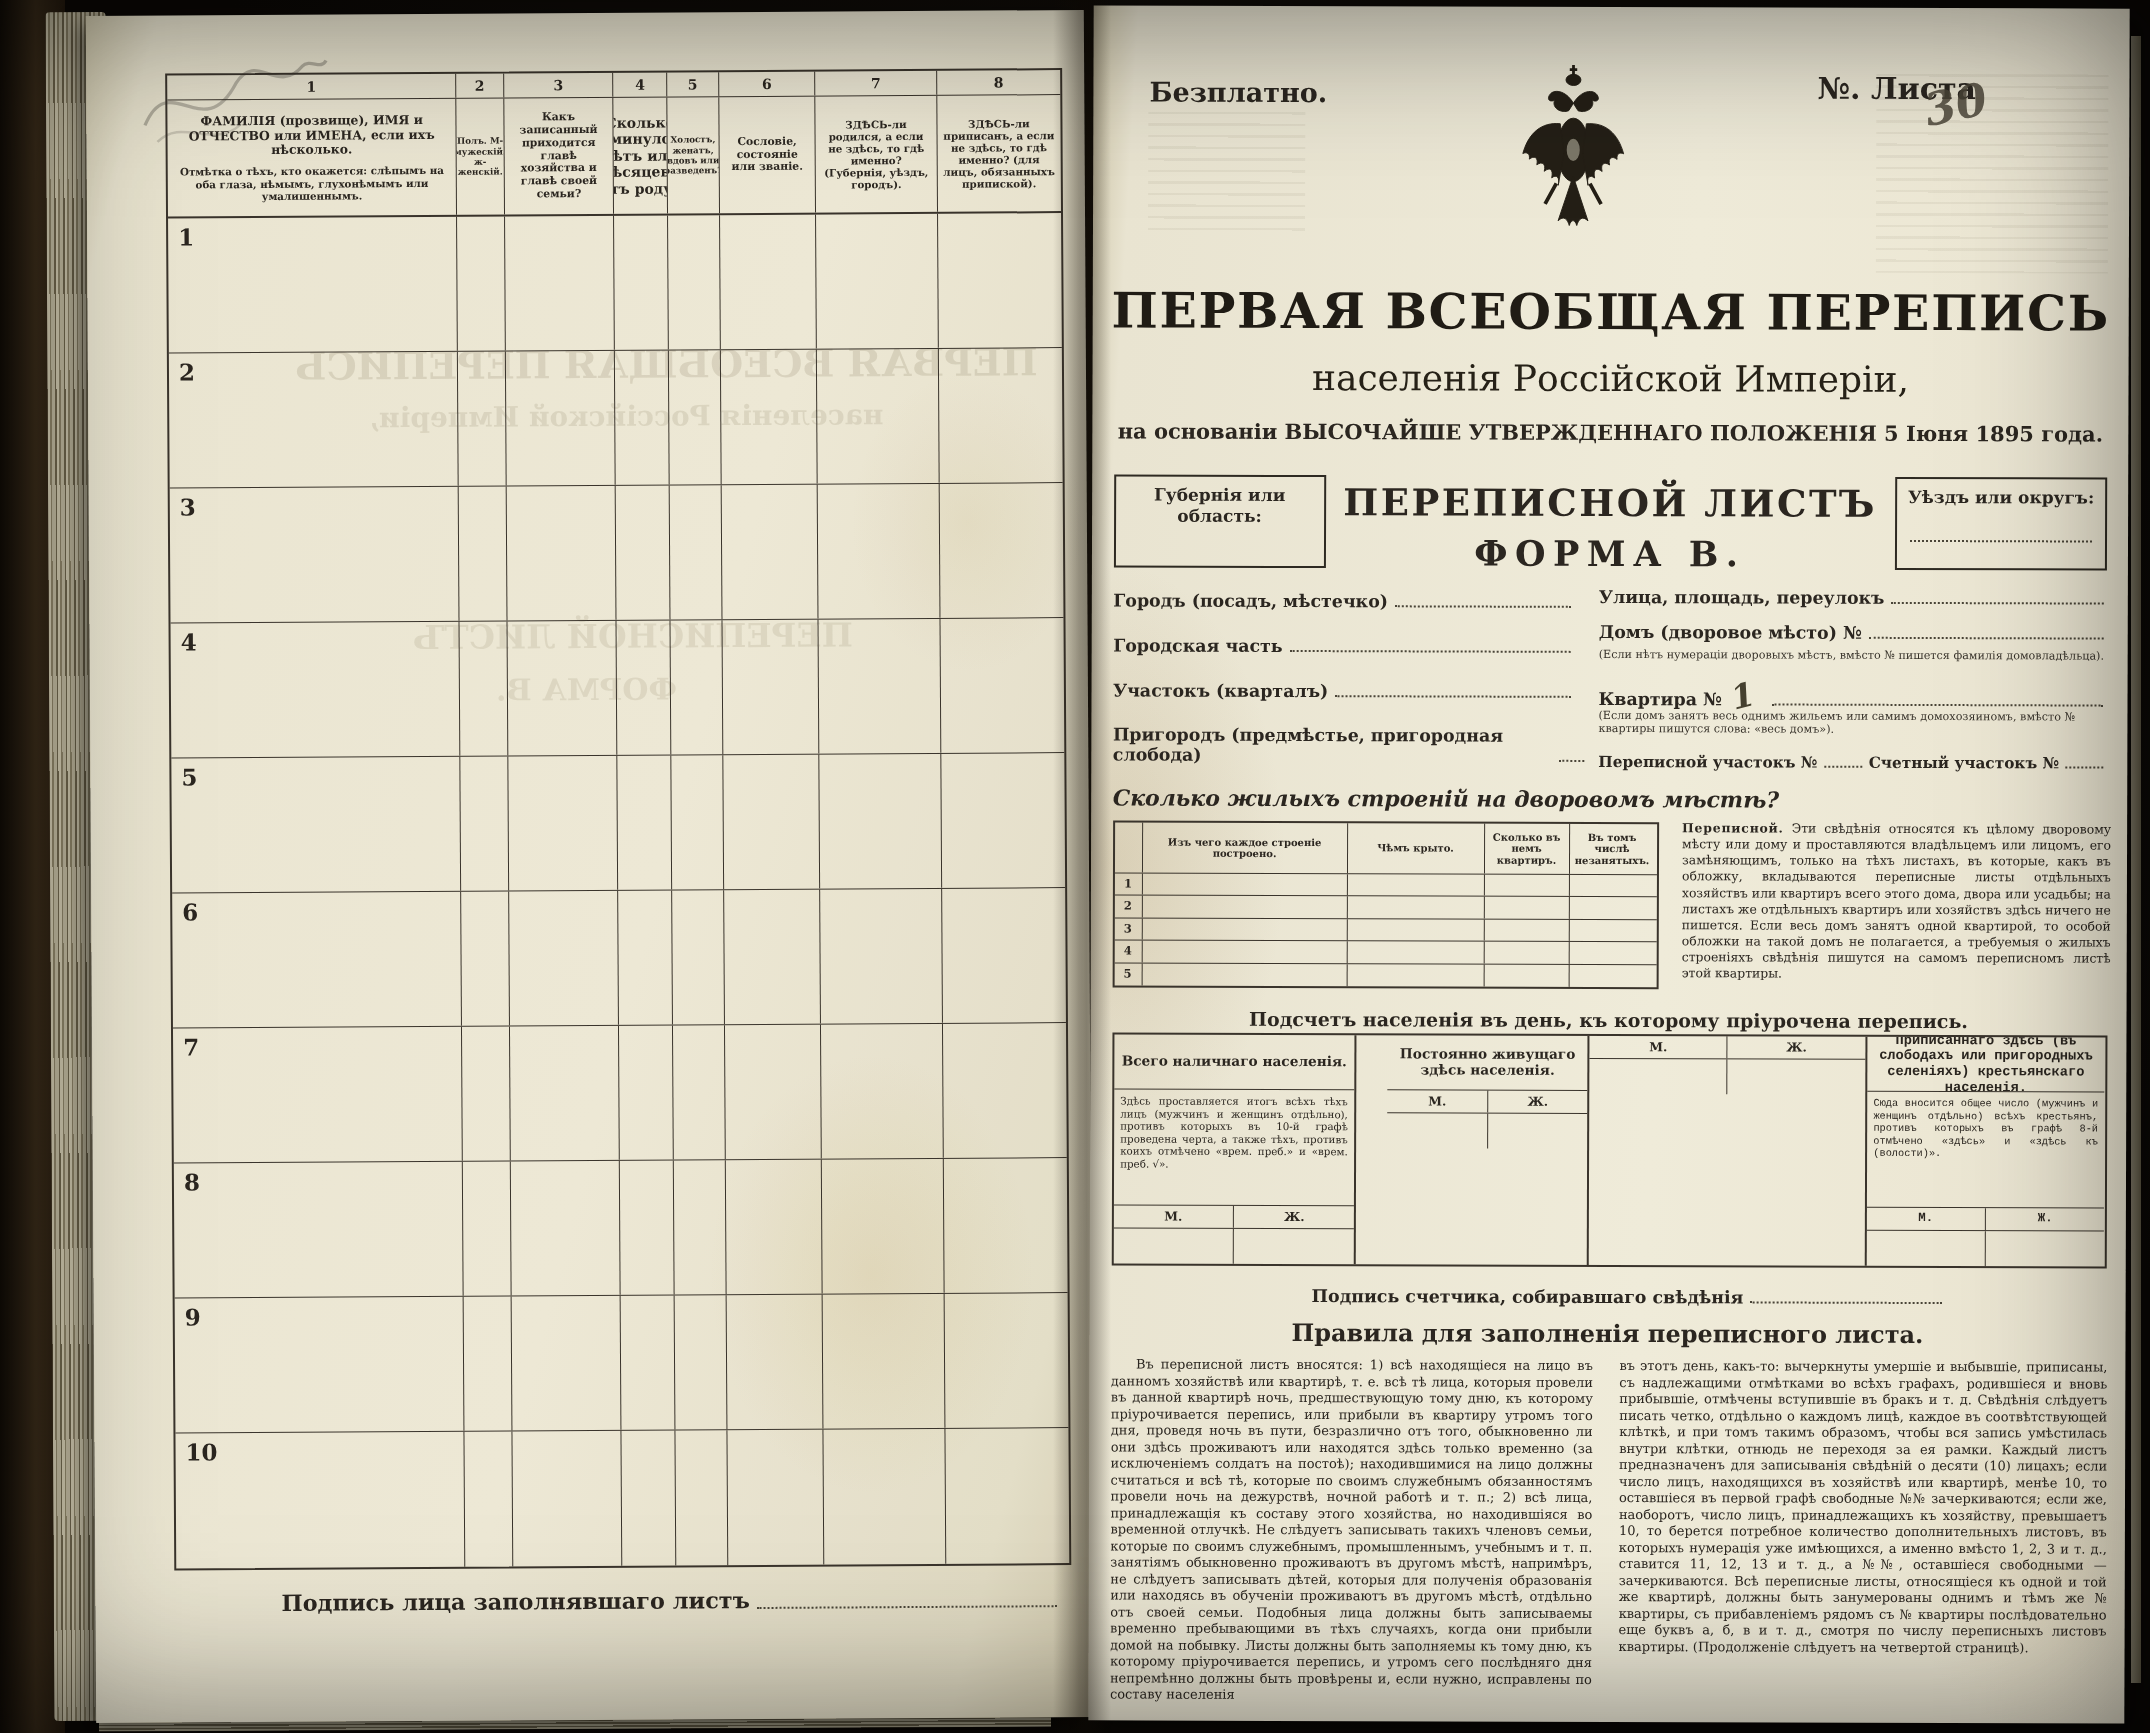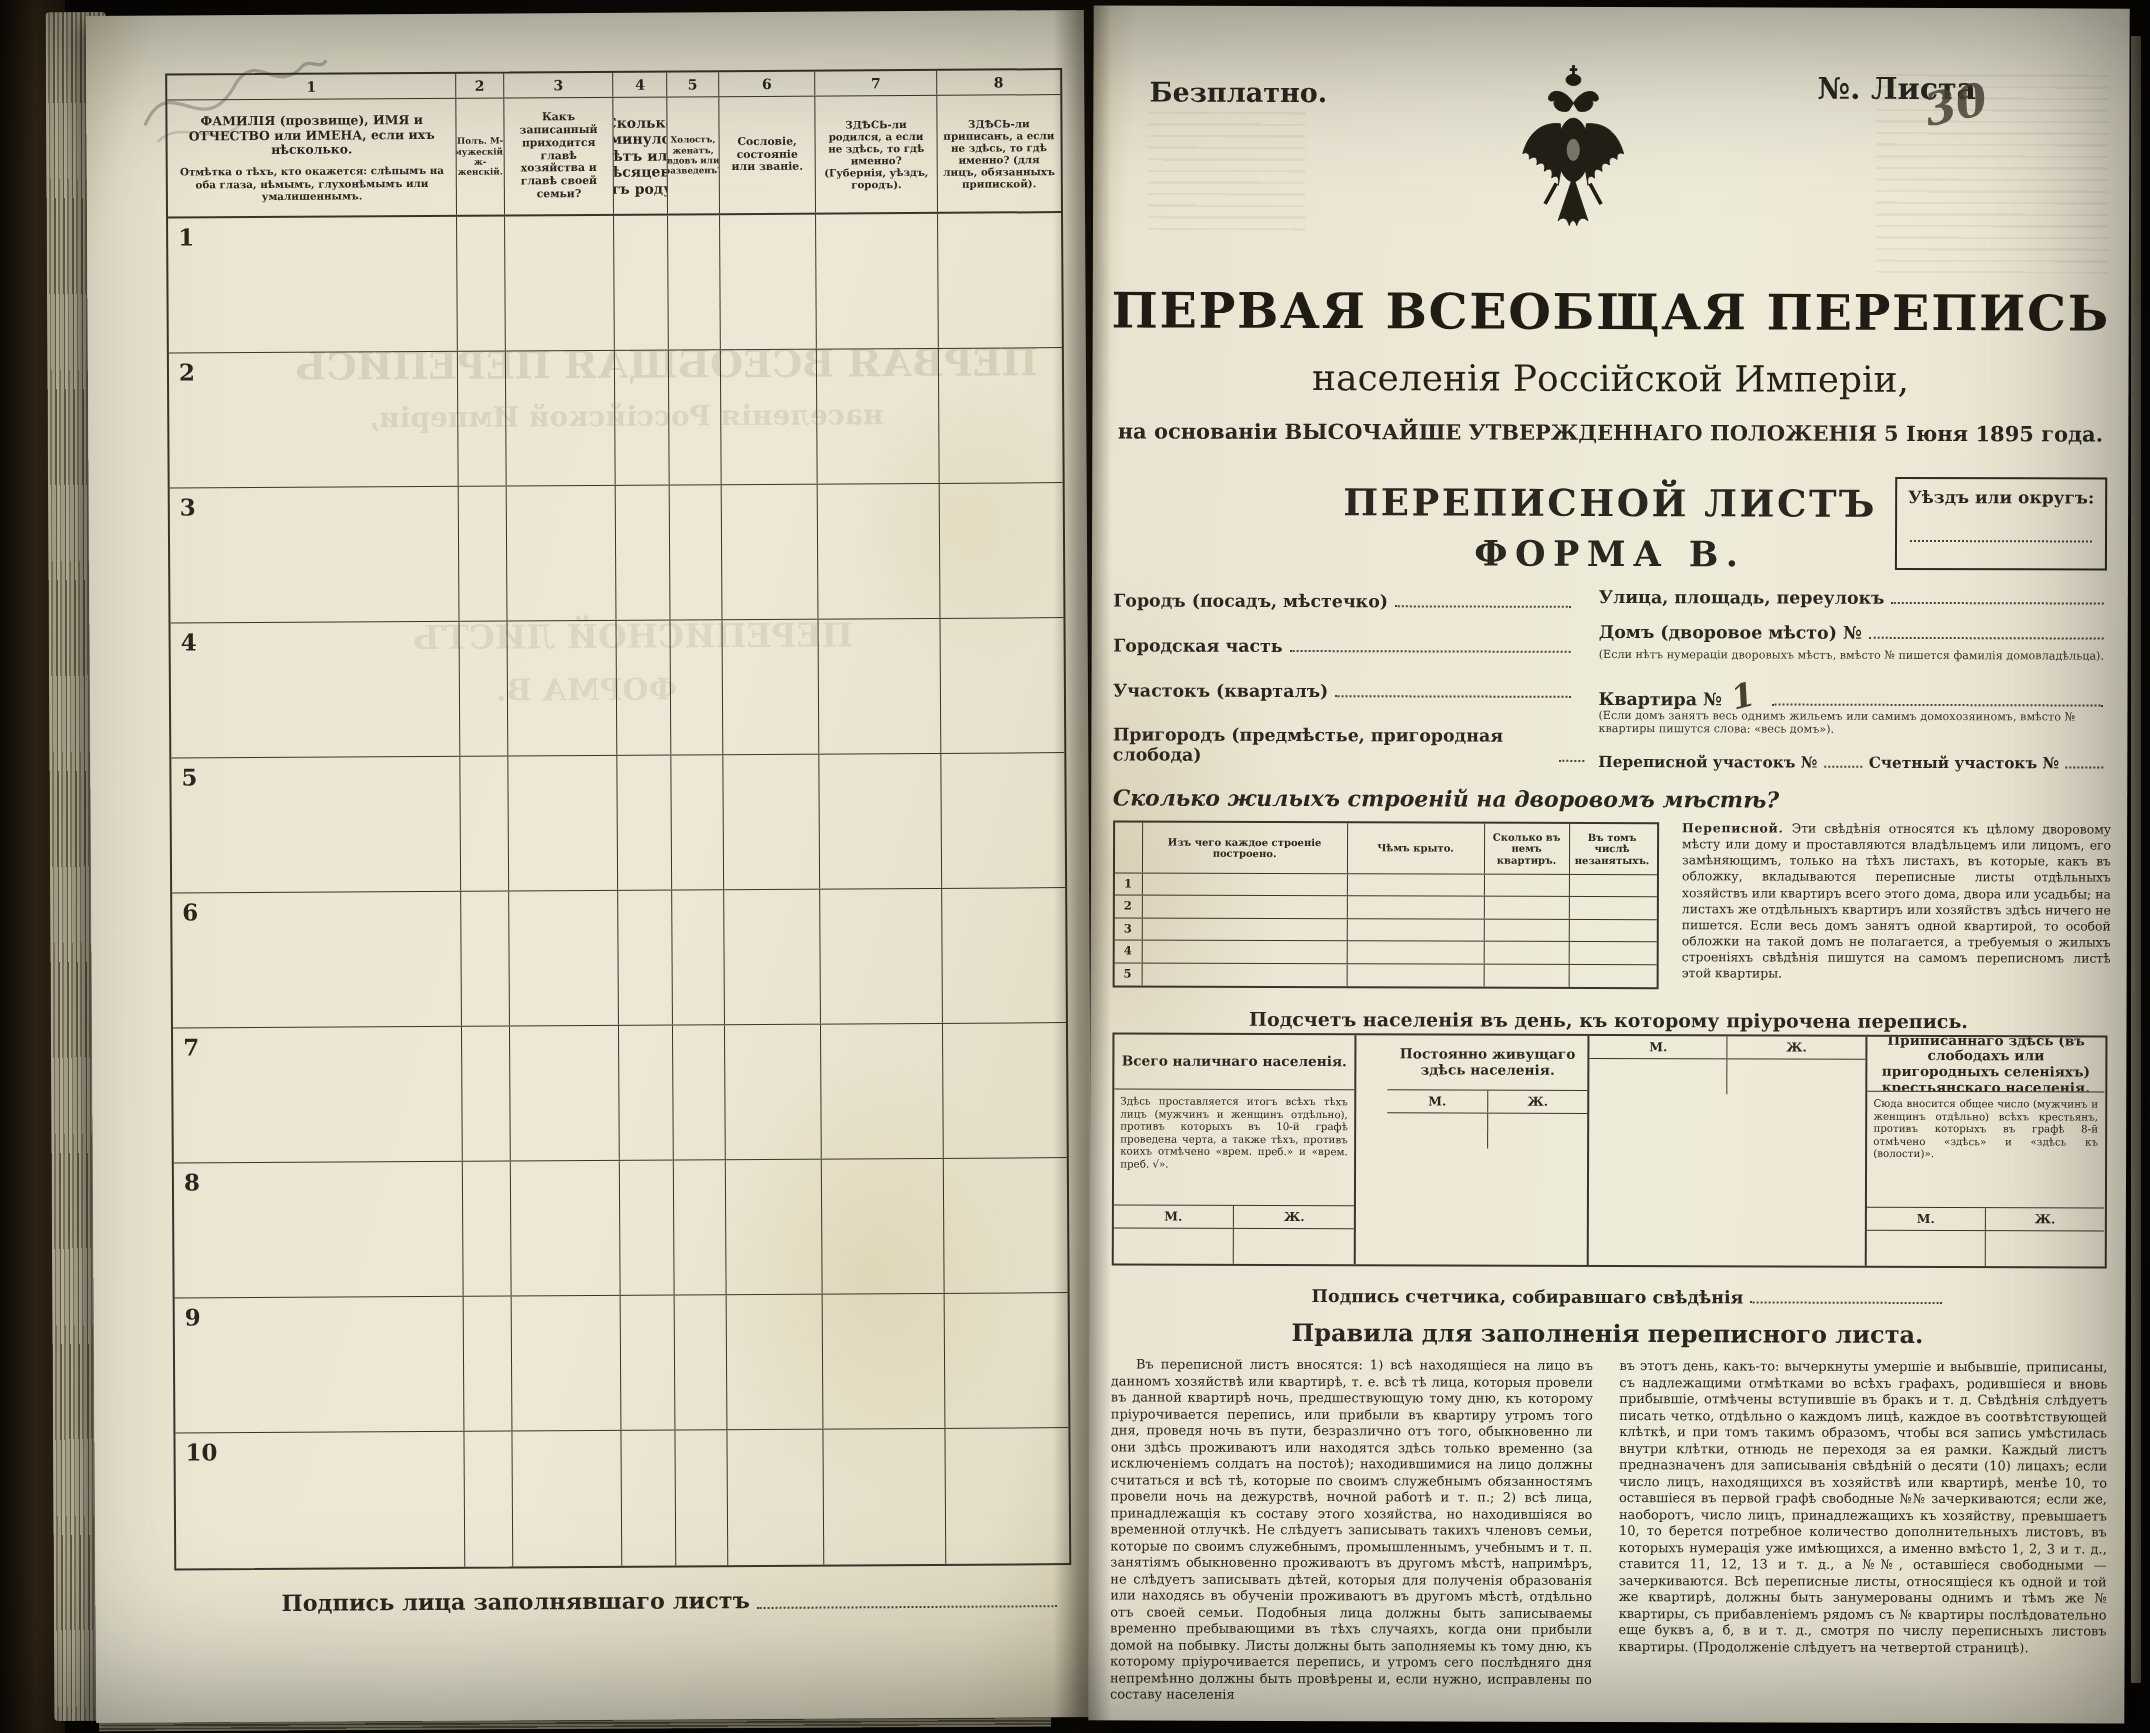--- a/index.html
+++ b/index.html
@@ -127,21 +127,21 @@
   .brow .bc { font-size:11.6px; font-weight:bold; }
 
   .note { position:absolute; left:591px; top:813px; width:429px; font-size:12.4px; line-height:1.3;
     text-align:justify; overflow:hidden; height:178px; }
   .note b { font-weight:bold; letter-spacing:0.8px; }
 
   .ctitle { position:absolute; top:1002px; left:0; width:100%; text-align:center; font-weight:bold; font-size:19px; }
   .count-table { position:absolute; left:21.5px; top:1027px; width:995px; display:flex; border:2.5px solid #3a342c; }
   .cgroup { border-right:2.1px solid #3a342c; display:flex; flex-direction:column; }
   .cgroup:last-child { border-right:none; }
-  .g0{width:24.5%;} .g1{width:23.5%;padding-left:31px;} .g2{width:28%;} .g3{width:24%;}
+  .g0{width:24.5%;} .g1{width:23.5%;padding-left:31px;} .g2{width:28%;} .g3{width:24%;font-family:Liberation Mono, monospace;}
   .chead { height:55px; border-bottom:1.7px solid #3a342c; display:flex; align-items:center; justify-content:center;
     text-align:center; font-weight:bold; font-size:13.7px; line-height:1.15; padding:2.5px 6.6px; overflow:hidden; }
   .cdesc { height:116px; border-bottom:1.7px solid #3a342c; font-size:10.3px; line-height:1.22; padding:5px 6.6px;
     text-align:justify; overflow:hidden; }
   .cmz { display:flex; height:23px; border-bottom:1.7px solid #3a342c; font-weight:bold; }
   .cmz div { flex:1; text-align:center; border-right:1.2px solid #3a342c; line-height:21.5px; font-size:12.4px; }
   .cmz div:last-child { border-right:none; }
   .cdata { display:flex; height:35px; }
   .cdata div { flex:1; border-right:1.2px solid #3a342c; }
   .cdata div:last-child { border-right:none; }
@@ -325,20 +325,23 @@
         <path d="M60,120 L44,168 C50,162 54,166 56,173 C58,166 62,166 64,173 C66,166 70,162 76,168 Z"></path>
         <path d="M42,128 L30,150 M78,128 L90,150" stroke-width="4" fill="none"></path>
         <ellipse cx="60" cy="92" rx="7" ry="12" fill="#e9e4cf" stroke="none" opacity=".45"></ellipse>
       </g>
     </svg>
 
     <div class="title">ПЕРВАЯ ВСЕОБЩАЯ ПЕРЕПИСЬ</div>
     <div class="subtitle">населенія Россійской Имперіи,</div>
     <div class="basis">на основаніи ВЫСОЧАЙШЕ УТВЕРЖДЕННАГО ПОЛОЖЕНІЯ 5 Іюня 1895 года.</div>
 
+    <div class="gubbox">
+      <div class="boxlbl">Губернія или область:</div>
+    </div>
     <div class="formtitle">
       <div class="ft1">ПЕРЕПИСНОЙ ЛИСТЪ</div>
       <div class="ft2">ФОРМА В.</div>
     </div>
     <div class="uezdbox">
       <div class="boxlbl">Уѣздъ или округъ:</div>
       <div class="boxdots">
           <span class="dots"></span>
         </div>
     </div>

